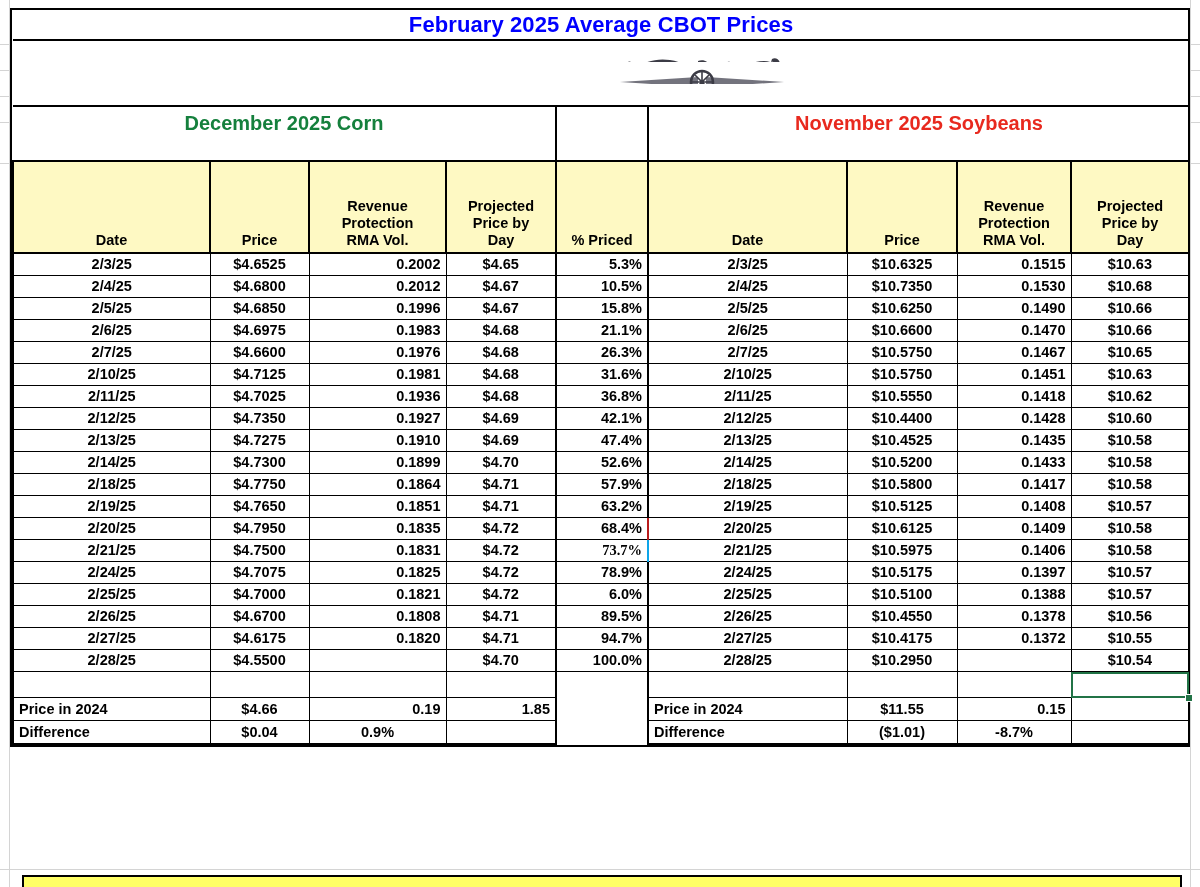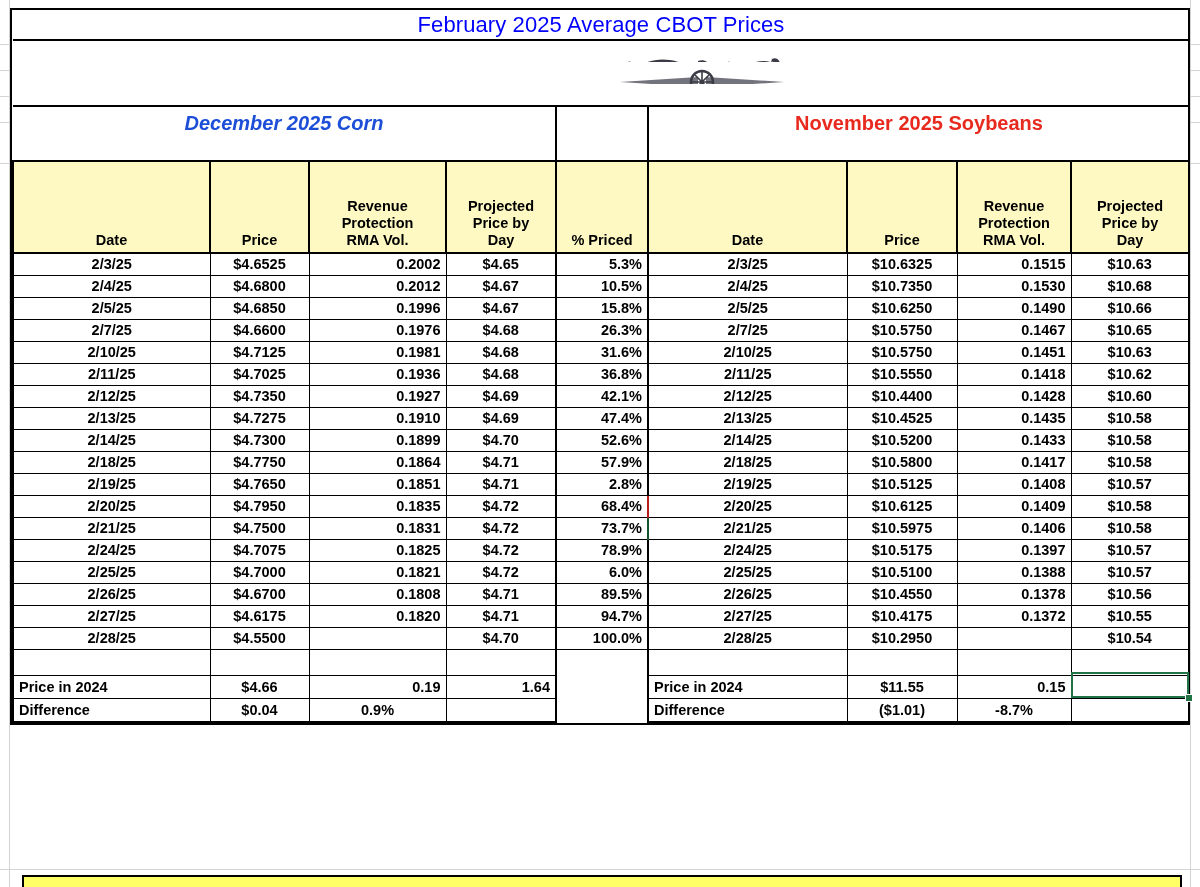--- a/index.html
+++ b/index.html
@@ -37,32 +37,32 @@
   .thin{border:1px solid #000;}
   .nb{border:0;}
   .yellow{background:#ffff66;}
   .ctr{text-align:center;}
   .rgt{text-align:right;}
   .lft{text-align:left;}
 
   
   .titlerow td{height:30px;vertical-align:middle;border:0;}
   #maintitle{
-    font-size:22px;font-weight:normal;color:#0000ff;text-align:center;
+    font-size:22px;font-weight:bold;color:#0000ff;text-align:center;
     letter-spacing:.1px;
     border-radius:8px;
   }
   .bbar{border-bottom:2px solid #000 !important;}
 
   .logorow td{height:22px;border:0;}
   #logocell{position:relative;}
   #logo{position:absolute;left:50%;top:-2px;transform:translateX(-50%);}
 
   .secttitle{font-size:20px;font-weight:bold;text-align:center;vertical-align:middle;}
-  .corn{color:#1d4ed8;font-style:italic;}
+  .corn{color:#15803d;}
   .soy{color:#e8291e;}
 
   
   .hdr{
     background:#fef9c3;
     border:2px solid #000;
     text-align:center;
     vertical-align:bottom;
     height:auto;
     font-size:14.5px;
@@ -256,20 +256,31 @@
             <td class="dcell ctr">$4.6850</td>
             <td class="dcell rgt">0.1996</td>
             <td class="dcell ctr" style="border-right:2px solid #000;">$4.67</td>
             <td class="dcell rgt" style="border-right:2px solid #000;">15.8%</td>
             <td class="dcell ctr">2/5/25</td>
             <td class="dcell ctr">$10.6250</td>
             <td class="dcell rgt">0.1490</td>
             <td class="dcell ctr" style="border-right:2px solid #000;">$10.66</td>
           </tr>
           <tr>
+            <td class="dcell ctr" style="border-left:2px solid #000;">2/6/25</td>
+            <td class="dcell ctr">$4.6975</td>
+            <td class="dcell rgt">0.1983</td>
+            <td class="dcell ctr" style="border-right:2px solid #000;">$4.68</td>
+            <td class="dcell rgt" style="border-right:2px solid #000;">21.1%</td>
+            <td class="dcell ctr">2/6/25</td>
+            <td class="dcell ctr">$10.6600</td>
+            <td class="dcell rgt">0.1470</td>
+            <td class="dcell ctr" style="border-right:2px solid #000;">$10.66</td>
+          </tr>
+          <tr>
             <td class="dcell ctr" style="border-left:2px solid #000;">2/7/25</td>
             <td class="dcell ctr">$4.6600</td>
             <td class="dcell rgt">0.1976</td>
             <td class="dcell ctr" style="border-right:2px solid #000;">$4.68</td>
             <td class="dcell rgt" style="border-right:2px solid #000;">26.3%</td>
             <td class="dcell ctr">2/7/25</td>
             <td class="dcell ctr">$10.5750</td>
             <td class="dcell rgt">0.1467</td>
             <td class="dcell ctr" style="border-right:2px solid #000;">$10.65</td>
           </tr>
@@ -337,21 +348,21 @@
             <td class="dcell ctr">2/18/25</td>
             <td class="dcell ctr">$10.5800</td>
             <td class="dcell rgt">0.1417</td>
             <td class="dcell ctr" style="border-right:2px solid #000;">$10.58</td>
           </tr>
           <tr>
             <td class="dcell ctr" style="border-left:2px solid #000;">2/19/25</td>
             <td class="dcell ctr">$4.7650</td>
             <td class="dcell rgt">0.1851</td>
             <td class="dcell ctr" style="border-right:2px solid #000;">$4.71</td>
-            <td class="dcell rgt" style="border-right:2px solid #000;">2.8%</td>
+            <td class="dcell rgt" style="border-right:2px solid #000;">63.2%</td>
             <td class="dcell ctr">2/19/25</td>
             <td class="dcell ctr">$10.5125</td>
             <td class="dcell rgt">0.1408</td>
             <td class="dcell ctr" style="border-right:2px solid #000;">$10.57</td>
           </tr>
           <tr>
             <td class="dcell ctr" style="border-left:2px solid #000;">2/20/25</td>
             <td class="dcell ctr">$4.7950</td>
             <td class="dcell rgt">0.1835</td>
             <td class="dcell ctr" style="border-right:2px solid #000;">$4.72</td>
@@ -359,21 +370,21 @@
             <td class="dcell ctr">2/20/25</td>
             <td class="dcell ctr">$10.6125</td>
             <td class="dcell rgt">0.1409</td>
             <td class="dcell ctr" style="border-right:2px solid #000;">$10.58</td>
           </tr>
           <tr>
             <td class="dcell ctr" style="border-left:2px solid #000;">2/21/25</td>
             <td class="dcell ctr">$4.7500</td>
             <td class="dcell rgt">0.1831</td>
             <td class="dcell ctr" style="border-right:2px solid #000;">$4.72</td>
-            <td class="dcell rgt" style="border-right:2px solid #14532d;">73.7%</td>
+            <td class="dcell rgt" style="border-right:2px solid #0ea5e9;font-family:Liberation Serif, serif;">73.7%</td>
             <td class="dcell ctr">2/21/25</td>
             <td class="dcell ctr">$10.5975</td>
             <td class="dcell rgt">0.1406</td>
             <td class="dcell ctr" style="border-right:2px solid #000;">$10.58</td>
           </tr>
           <tr>
             <td class="dcell ctr" style="border-left:2px solid #000;">2/24/25</td>
             <td class="dcell ctr">$4.7075</td>
             <td class="dcell rgt">0.1825</td>
             <td class="dcell ctr" style="border-right:2px solid #000;">$4.72</td>
@@ -440,21 +451,21 @@
         <td class="thin"></td>
         <td class="thin"></td>
         <td class="thin" style="border-right:2px solid #000;"></td>
       </tr>
 
 
       <tr>
         <td class="sumlbl" style="border-left:2px solid #000;">Price in 2024</td>
         <td class="sumval ctr">$4.66</td>
         <td class="sumval rgt">0.19</td>
-        <td class="sumval rgt" style="border-right:2px solid #000;">1.64</td>
+        <td class="sumval rgt" style="border-right:2px solid #000;">1.85</td>
         <td class="nb" style="border-right:2px solid #000;"></td>
         <td class="sumlbl">Price in 2024</td>
         <td class="sumval ctr">$11.55</td>
         <td class="sumval rgt">0.15</td>
         <td class="sumval" style="border-right:2px solid #000;"></td>
       </tr>
 
       <tr>
         <td class="sumlbl" style="border-left:2px solid #000;border-bottom:2px solid #000;">Difference</td>
         <td class="sumval ctr" style="border-bottom:2px solid #000;">$0.04</td>

